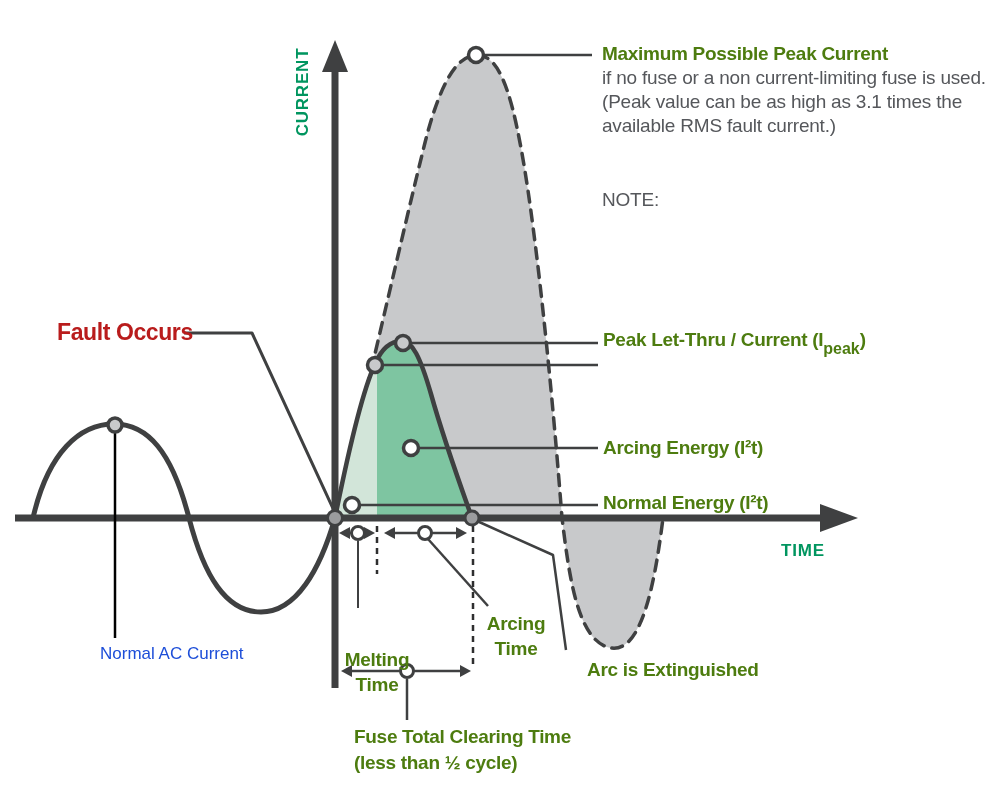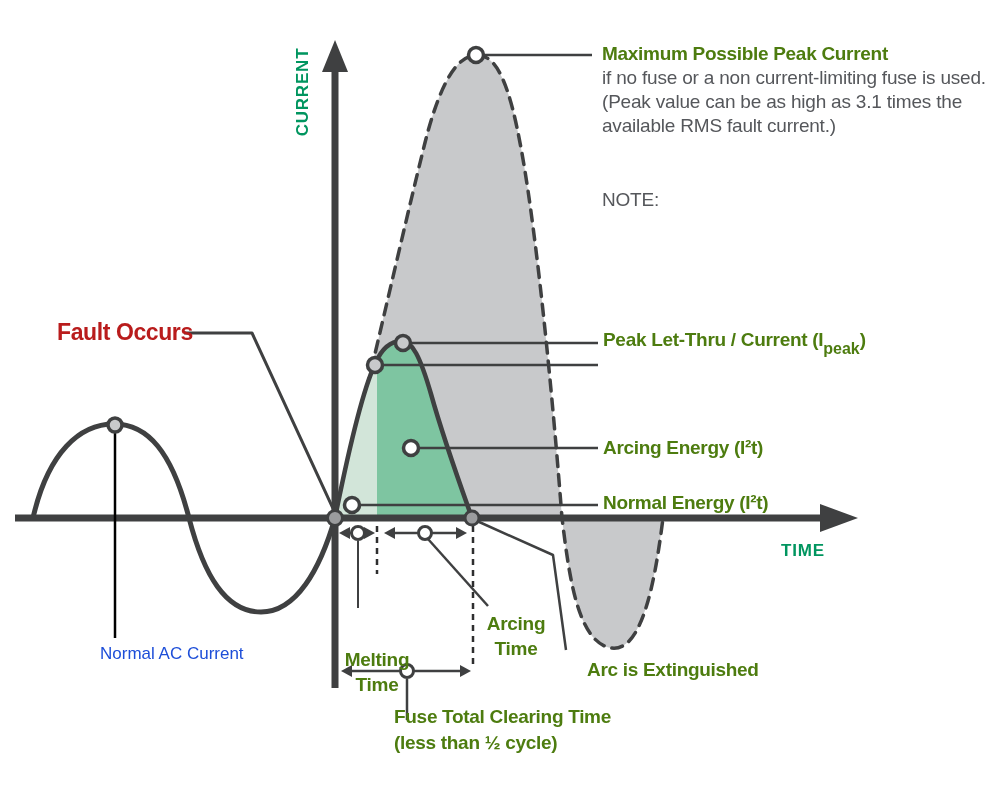--- a/index.html
+++ b/index.html
@@ -120,18 +120,18 @@
     <div>Time</div>
   </div>
 
   <div class="lbl green-b center" style="left:470px;top:611px;width:92px;">
     <div>Arcing</div>
     <div>Time</div>
   </div>
 
   <div class="lbl green-b" style="left:587px;top:659px;">Arc is Extinguished</div>
 
-  <div class="lbl green-b tc" style="left:354px;top:704px;margin-left:40px;">
+  <div class="lbl green-b tc" style="left:354px;top:724px;">
     <div>Fuse Total Clearing Time</div>
     <div>(less than ½ cycle)</div>
   </div>
 
 </div>
 
 </body></html>

